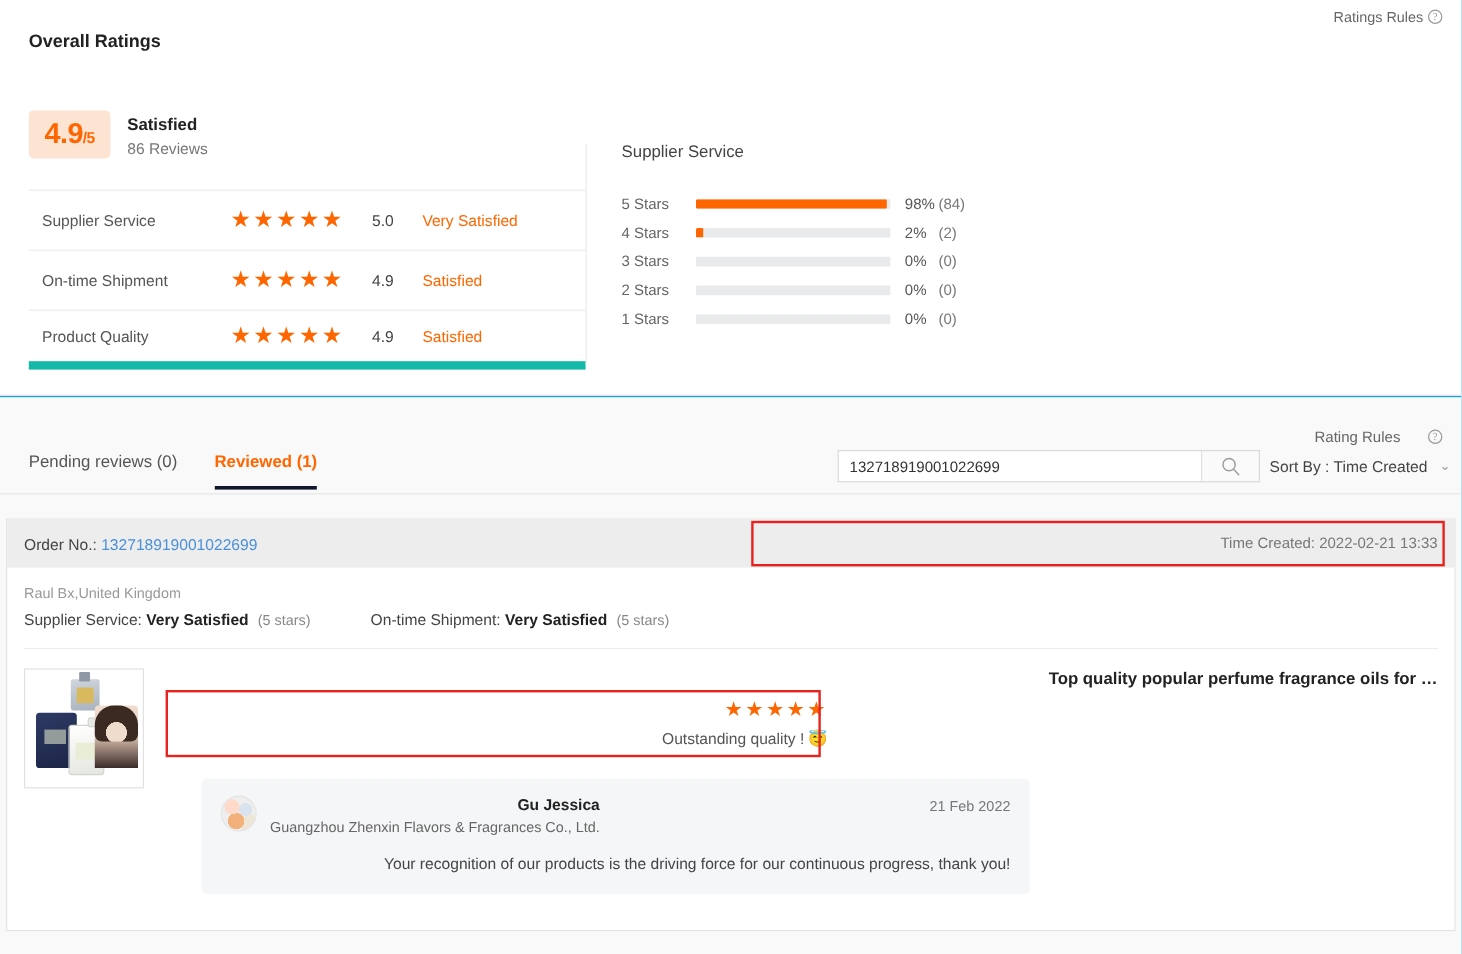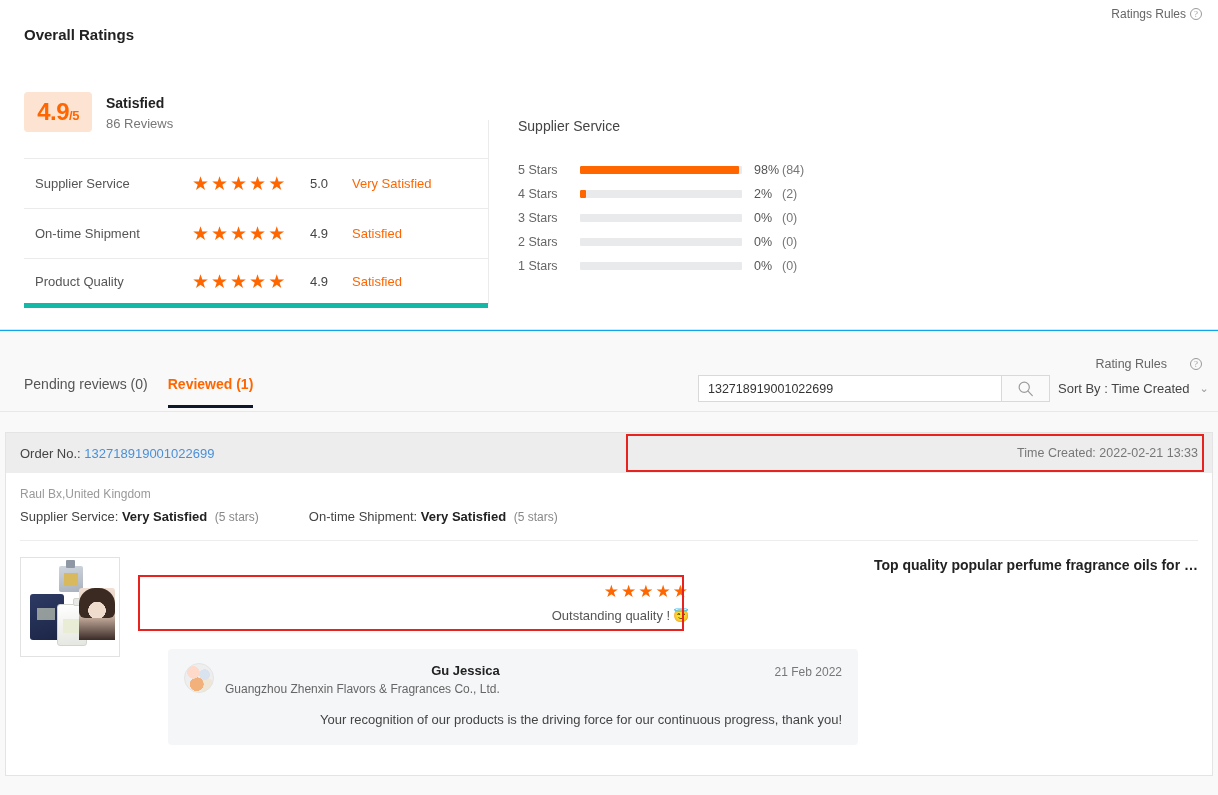--- a/index.html
+++ b/index.html
@@ -43,21 +43,21 @@
   .score-reviews { font-size: 13px; color: #777; line-height: 20px; margin-top: 2px; }
 
   .metrics {
     position: absolute; left: 24px; top: 158px; width: 464px;
   }
   .metric-row {
     height: 50px; display: flex; align-items: center;
     border-top: 1px solid #ebebeb;
   }
   .metric-row:first-child { border-top: 1px solid #ebebeb; }
-  .metric-row.last { border-bottom: 5px solid #14b8a6; }
+  .metric-row.last { border-bottom: 7px solid #14b8a6; }
   .metric-name { width: 168px; font-size: 13px; color: #555; padding-left: 11px; }
   .stars { color: #f60; font-size: 19px; letter-spacing: 2px; line-height: 1; width: 118px; }
   .metric-score { width: 42px; font-size: 13px; color: #444; }
   .metric-label { font-size: 13px; color: #f60; }
 
   .divider-v {
     position: absolute; left: 488px; top: 120px; width: 1px; height: 184px; background: #ebebeb;
   }
 
   .histogram { position: absolute; left: 518px; top: 118px; }
@@ -72,21 +72,21 @@
   .hist-count { width: 40px; color: #777; }
 
   
   .reviews-panel {
     position: absolute; left: 0; top: 331px; width: 1218px; height: 464px; background: #f9f9f9;
   }
   .rating-rules-2 {
     position: absolute; right: 16px; top: 26px;
     font-size: 12.5px; color: #666; display: flex; align-items: center; gap: 23px;
   }
-  .tabs { position: absolute; left: 24px; top: 45px; display: flex; gap: 20px; }
+  .tabs { position: absolute; left: 24px; top: 45px; display: flex; gap: 31px; }
   .tab { font-size: 14px; color: #555; padding-bottom: 13px; cursor: pointer; }
   .tab.active { color: #f60; font-weight: bold; border-bottom: 3px solid #0f172a; }
   .tabs-underline {
     position: absolute; left: 0; top: 80px; width: 1218px; height: 1px; background: #e8e8e8;
   }
 
   .search-wrap { position: absolute; left: 698px; top: 44px; display: flex; }
   .search-input {
     width: 304px; height: 27px; border: 1px solid #d9d9d9; background: #fff;
     padding: 0 9px; font-size: 12.5px; color: #333; outline: none;

